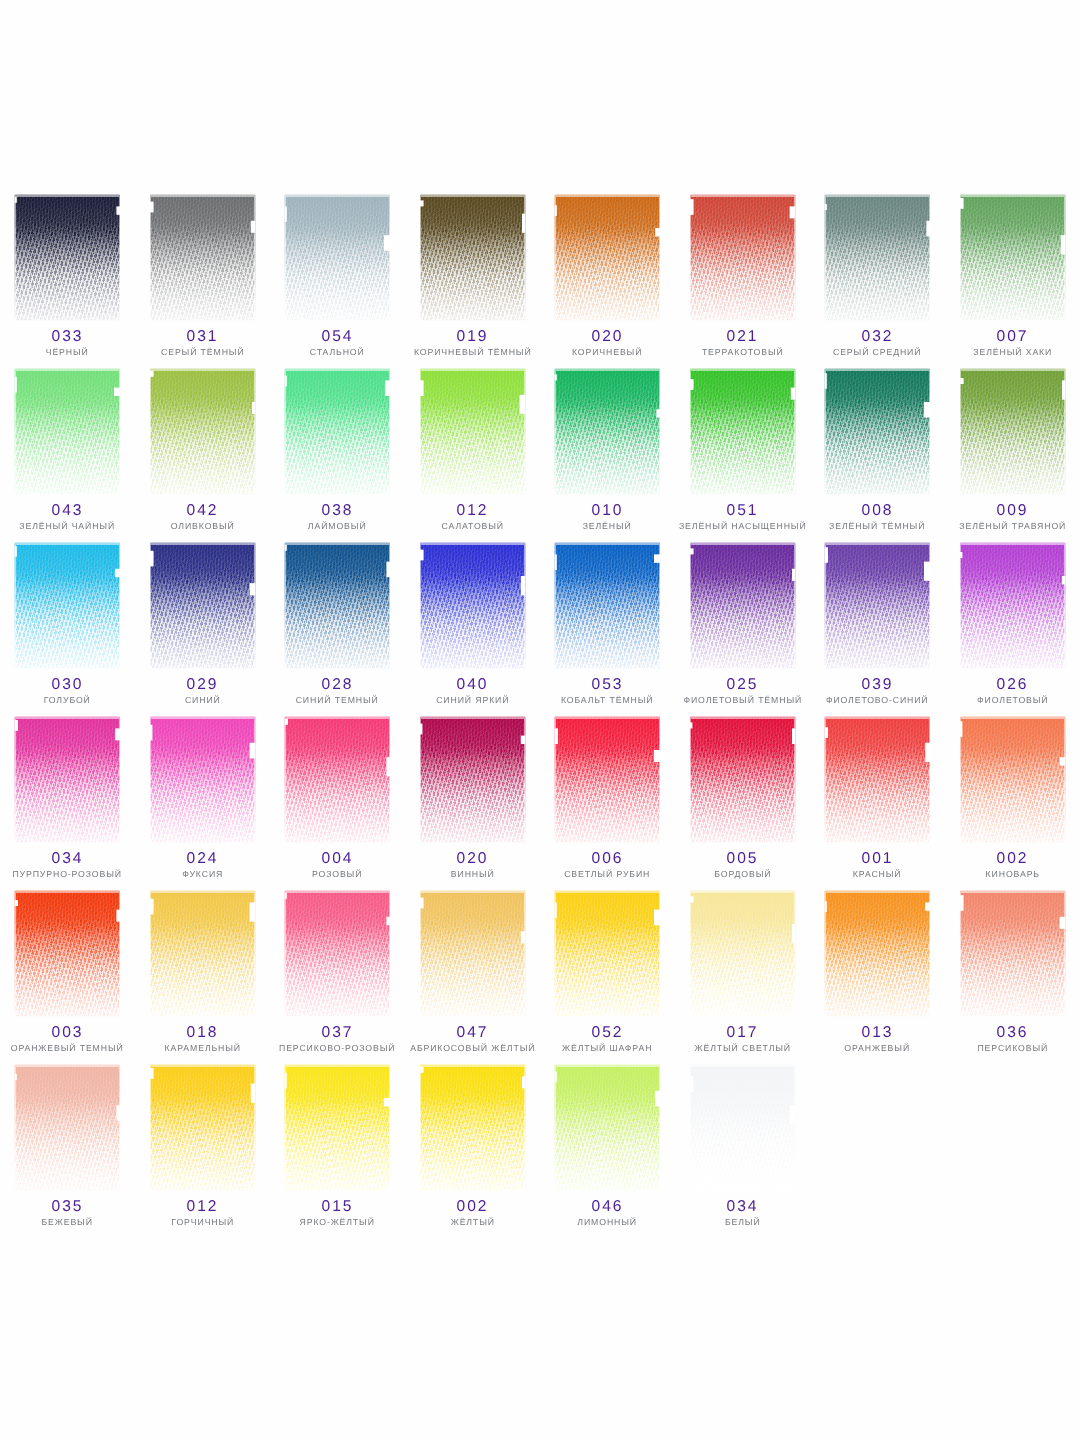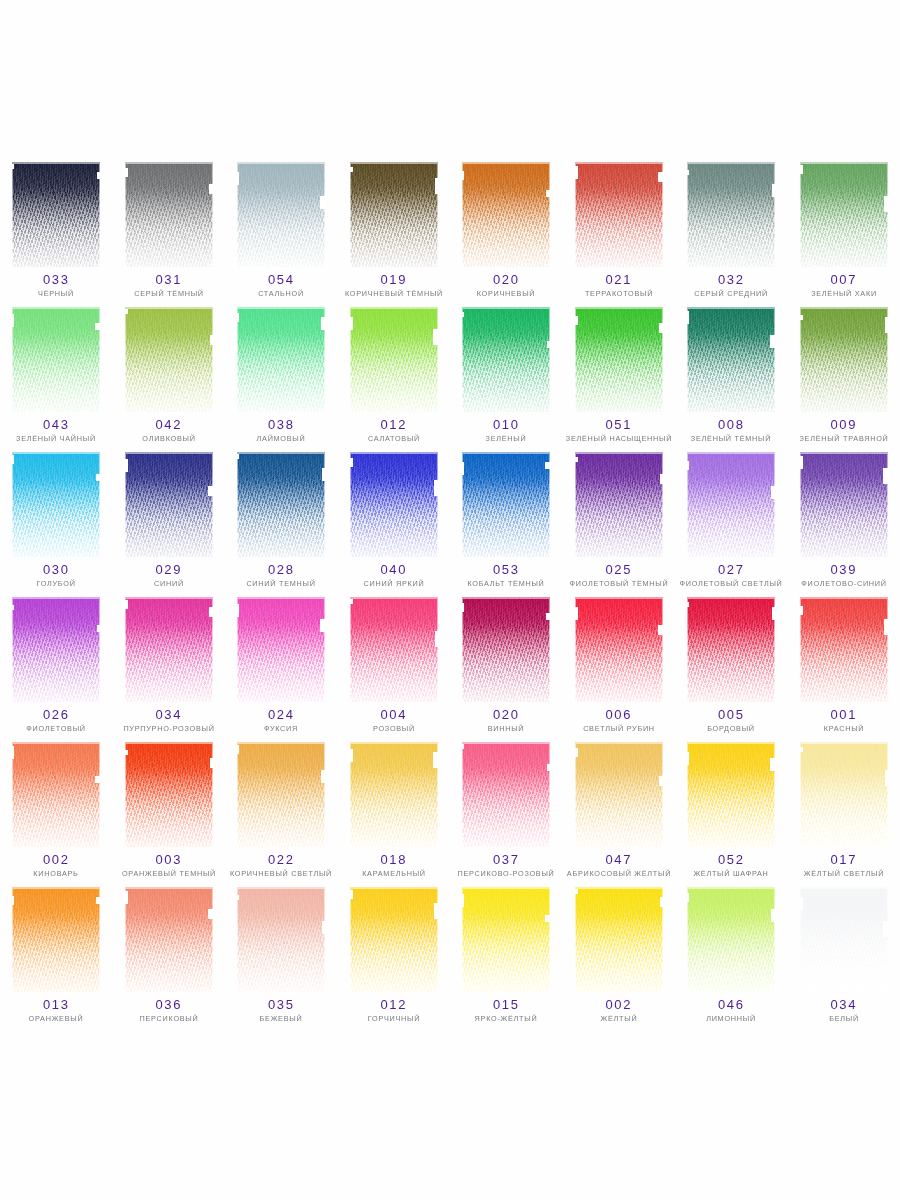--- a/index.html
+++ b/index.html
@@ -408,34 +408,20 @@
           <div class="edge"></div>
           <div class="nick" style="right: 0px; top: 22px; width: 3px; height: 10px;"></div>
           <div class="nick" style="left: 0px; top: 5px; width: 3px; height: 5px;"></div>
         </div>
         <div class="caption">
           <span class="code">025</span>
           <span class="cname" style="transform: scale(0.982143);">ФИОЛЕТОВЫЙ ТЁМНЫЙ</span>
         </div>
       </div>
       <div class="cell">
-        <div class="swatch" style="--c: #a16ce0;">
-          <div class="wash"></div>
-          <div class="grain2"></div>
-          <div class="grain"></div>
-          <div class="edge"></div>
-          <div class="nick" style="right: 0px; top: 34px; width: 4px; height: 13px;"></div>
-          <div class="nick" style="left: 0px; top: 9px; width: 2px; height: 9px;"></div>
-        </div>
-        <div class="caption">
-          <span class="code">027</span>
-          <span class="cname" style="transform: scale(0.982143);">ФИОЛЕТОВЫЙ СВЕТЛЫЙ</span>
-        </div>
-      </div>
-      <div class="cell">
         <div class="swatch" style="--c: #6a3fa8;">
           <div class="wash"></div>
           <div class="grain2"></div>
           <div class="grain"></div>
           <div class="edge"></div>
           <div class="nick" style="right: 0px; top: 16px; width: 5px; height: 16px;"></div>
           <div class="nick" style="left: 0px; top: 4px; width: 3px; height: 13px;"></div>
         </div>
         <div class="caption">
           <span class="code">039</span>
@@ -573,34 +559,20 @@
           <div class="wash"></div>
           <div class="grain2"></div>
           <div class="grain"></div>
           <div class="edge"></div>
           <div class="nick" style="right: 0px; top: 16px; width: 3px; height: 10px;"></div>
           <div class="nick" style="left: 0px; top: 8px; width: 3px; height: 5px;"></div>
         </div>
         <div class="caption">
           <span class="code">003</span>
           <span class="cname" style="transform: scale(0.982143);">ОРАНЖЕВЫЙ ТЕМНЫЙ</span>
-        </div>
-      </div>
-      <div class="cell">
-        <div class="swatch" style="--c: #ecac46;">
-          <div class="wash"></div>
-          <div class="grain2"></div>
-          <div class="grain"></div>
-          <div class="edge"></div>
-          <div class="nick" style="right: 0px; top: 28px; width: 4px; height: 13px;"></div>
-          <div class="nick" style="left: 0px; top: 3px; width: 2px; height: 9px;"></div>
-        </div>
-        <div class="caption">
-          <span class="code">022</span>
-          <span class="cname" style="transform: scale(0.982143);">КОРИЧНЕВЫЙ СВЕТЛЫЙ</span>
         </div>
       </div>
       <div class="cell">
         <div class="swatch" style="--c: #f2c848;">
           <div class="wash"></div>
           <div class="grain2"></div>
           <div class="grain"></div>
           <div class="edge"></div>
           <div class="nick" style="right: 0px; top: 10px; width: 5px; height: 16px;"></div>
           <div class="nick" style="left: 0px; top: 7px; width: 3px; height: 13px;"></div>

